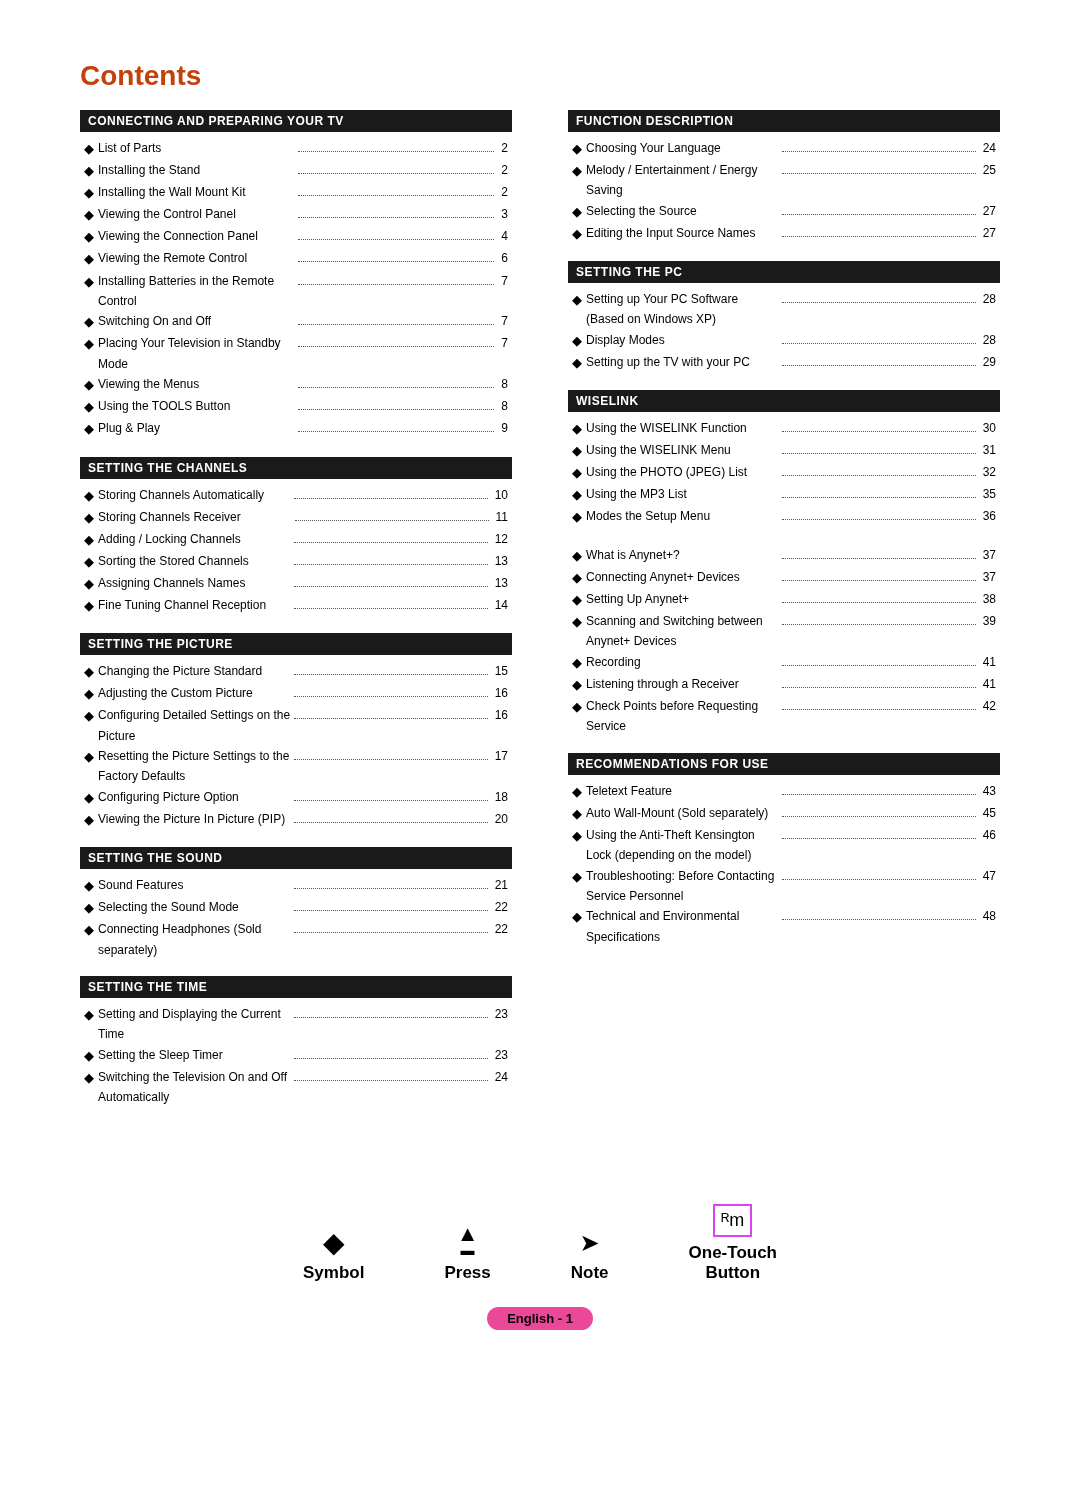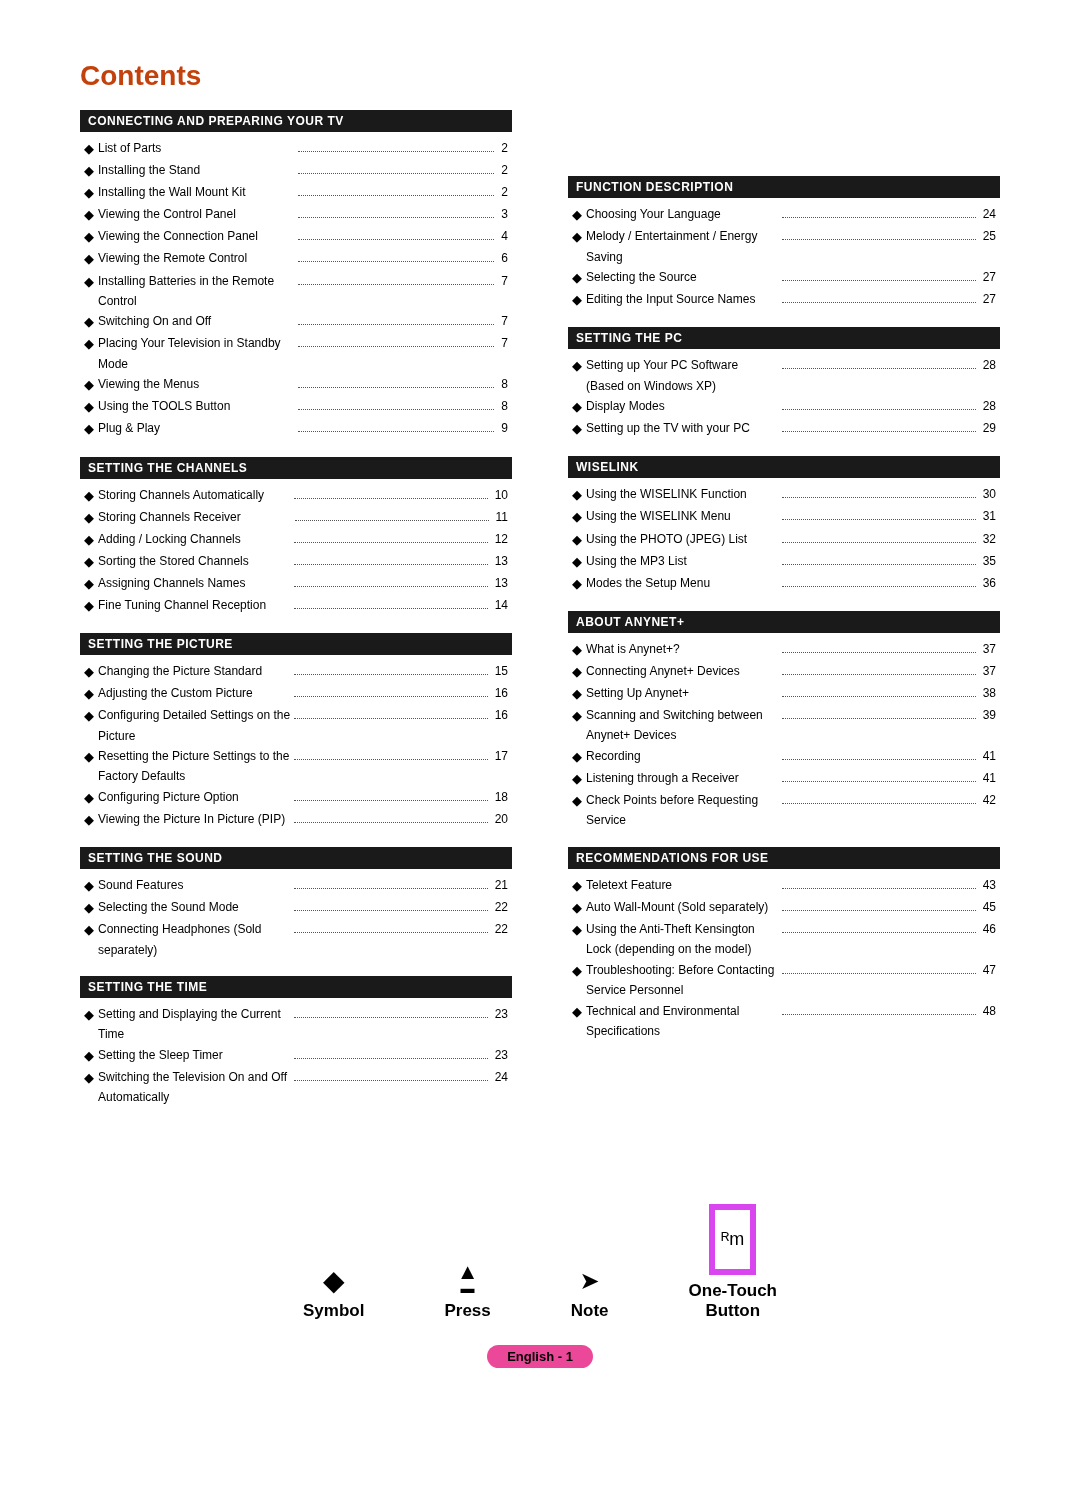--- a/index.html
+++ b/index.html
@@ -14,21 +14,20 @@
     }
     h1.contents-title {
       font-size: 28px;
       font-weight: bold;
       margin-bottom: 18px;
       color: #c2410c;
     }
     .two-col {
       display: flex;
       gap: 56px;
-      align-items: center;
     }
     .col {
       flex: 1;
     }
     .section {
       margin-bottom: 16px;
     }
     .section-header {
       background: #1a1a1a;
       color: #fff;
@@ -100,22 +99,22 @@
       margin-top: 24px;
     }
     .footer-badge {
       background: #ec4899;
       border-radius: 12px;
       padding: 4px 20px;
       font-size: 13px;
       font-weight: bold;
     }
     .one-touch-box {
-      border: 6px solid #d946ef;
-      padding: 19px 6px;
+      border: 2px solid #d946ef;
+      padding: 4px 6px;
       font-size: 18px;
       display: inline-flex;
       align-items: center;
       justify-content: center;
     }
   </style>
 </head>
 <body>
 
 <h1 class="contents-title">Contents</h1>
@@ -410,21 +409,20 @@
           </li>
           <li>
             <span class="bullet">◆</span>
             <span class="item-text">Modes the Setup Menu</span>
             <span class="dots"></span>
             <span class="page-num">36</span>
           </li>
         </ul>
       </div>
       <div class="section">
-        <div class="section-header">ABOUT ANYNET+</div>
         <ul class="section-items">
           <li>
             <span class="bullet">◆</span>
             <span class="item-text">What is Anynet+?</span>
             <span class="dots"></span>
             <span class="page-num">37</span>
           </li>
           <li>
             <span class="bullet">◆</span>
             <span class="item-text">Connecting Anynet+ Devices</span>

